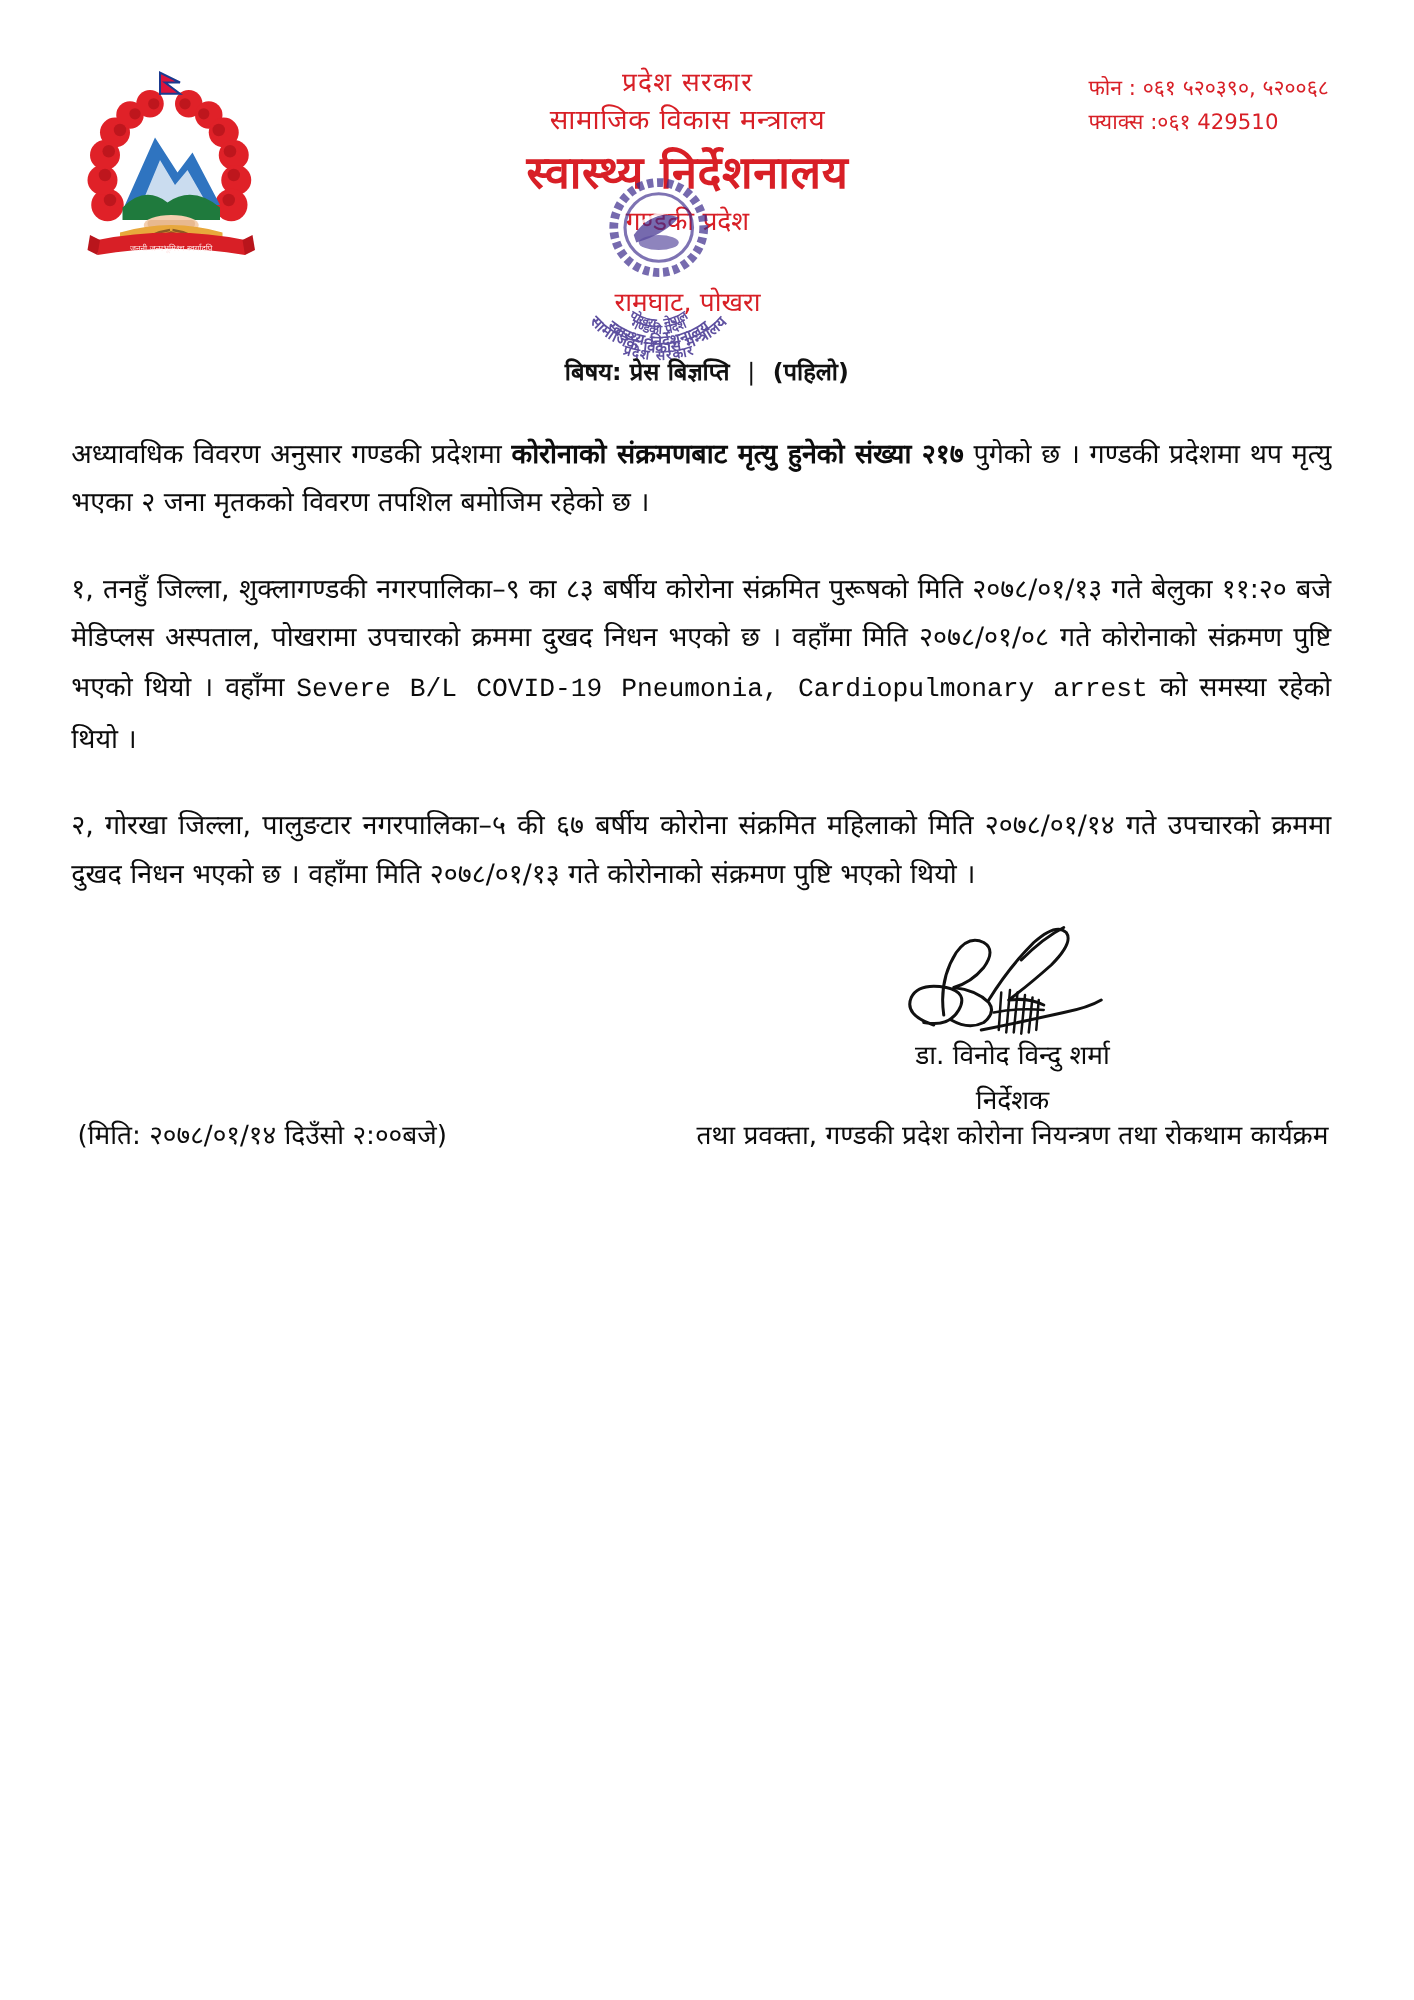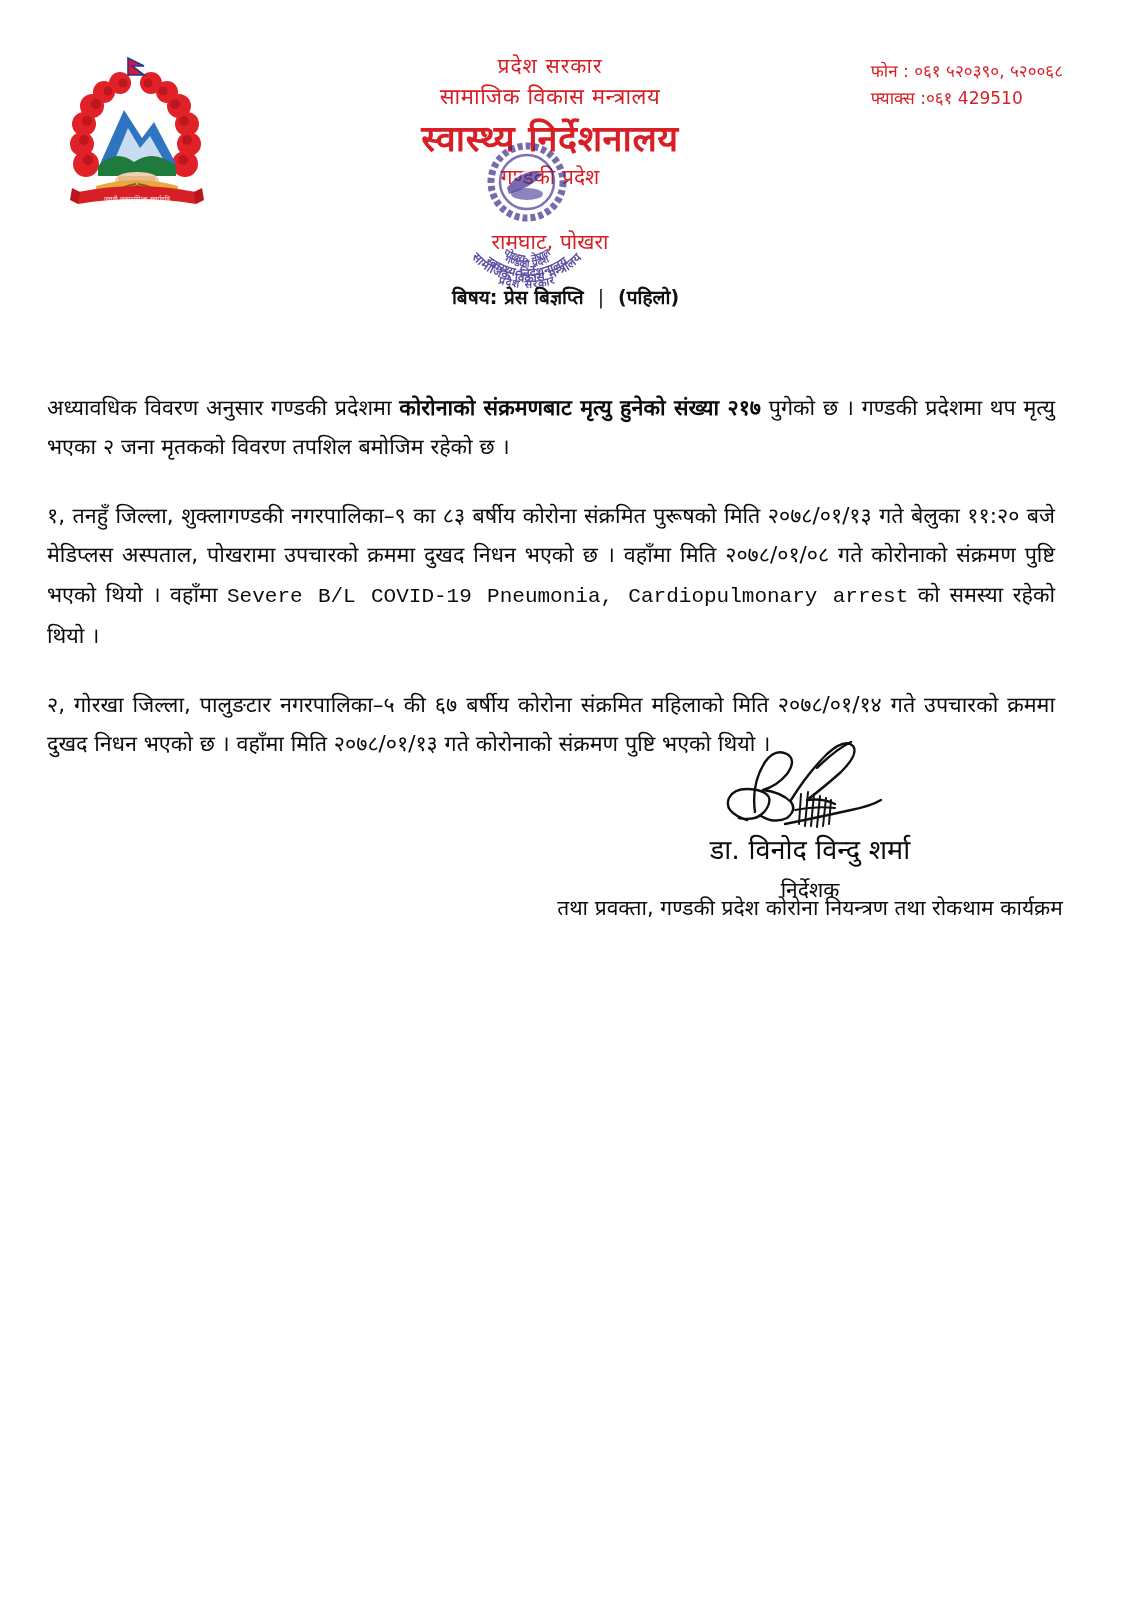--- a/index.html
+++ b/index.html
@@ -105,25 +105,24 @@
     text-align: center;
     font-size: 19px;
     font-weight: bold;
     color: #111111;
   }
   .subject .sep { padding: 0 14px; font-weight: normal; }
 
   
   .body-wrap {
     position: absolute;
-    left: 47px;
+    left: 57px;
     top: 344px;
     width: 1008px;
     color: #0c0c0c;
-    margin-top: 44px;
   }
   p.para {
     margin: 0 0 30px 0;
     font-size: 21.5px;
     line-height: 1.82;
     text-align: justify;
     text-justify: inter-word;
   }
   p.para b { font-weight: bold; }
   .eng { font-family: Liberation Mono, monospace; font-size: 21px; }
@@ -135,21 +134,21 @@
     top: 728px;
     width: 540px;
     text-align: center;
   }
   .sig-mark {
     width: 230px;
     height: 105px;
     margin: 0 auto;
   }
   .sig-name {
-    font-size: 27px;
+    font-size: 21px;
     color: #0c0c0c;
     margin-top: -6px;
     line-height: 1.7;
   }
   .sig-role {
     font-size: 21px;
     color: #0c0c0c;
     line-height: 1.7;
   }
 
@@ -320,15 +319,16 @@
           <path d="M128 98 L131 70"></path>
             <path d="M134 96 L136 72"></path>
           <path d="M100 82 Q120 78 140 80"></path>
         </g>
       </svg>
     </div>
     <div class="sig-name">डा. विनोद विन्दु शर्मा</div>
     <div class="sig-role">निर्देशक</div>
   </div>
 
+  <div class="footer-left">(मिति: २०७८/०१/१४ दिउँसो २:००बजे)</div>
   <div class="footer-right">तथा प्रवक्ता, गण्डकी प्रदेश कोरोना नियन्त्रण तथा रोकथाम कार्यक्रम</div>
 
 </div>
 
 </body></html>

